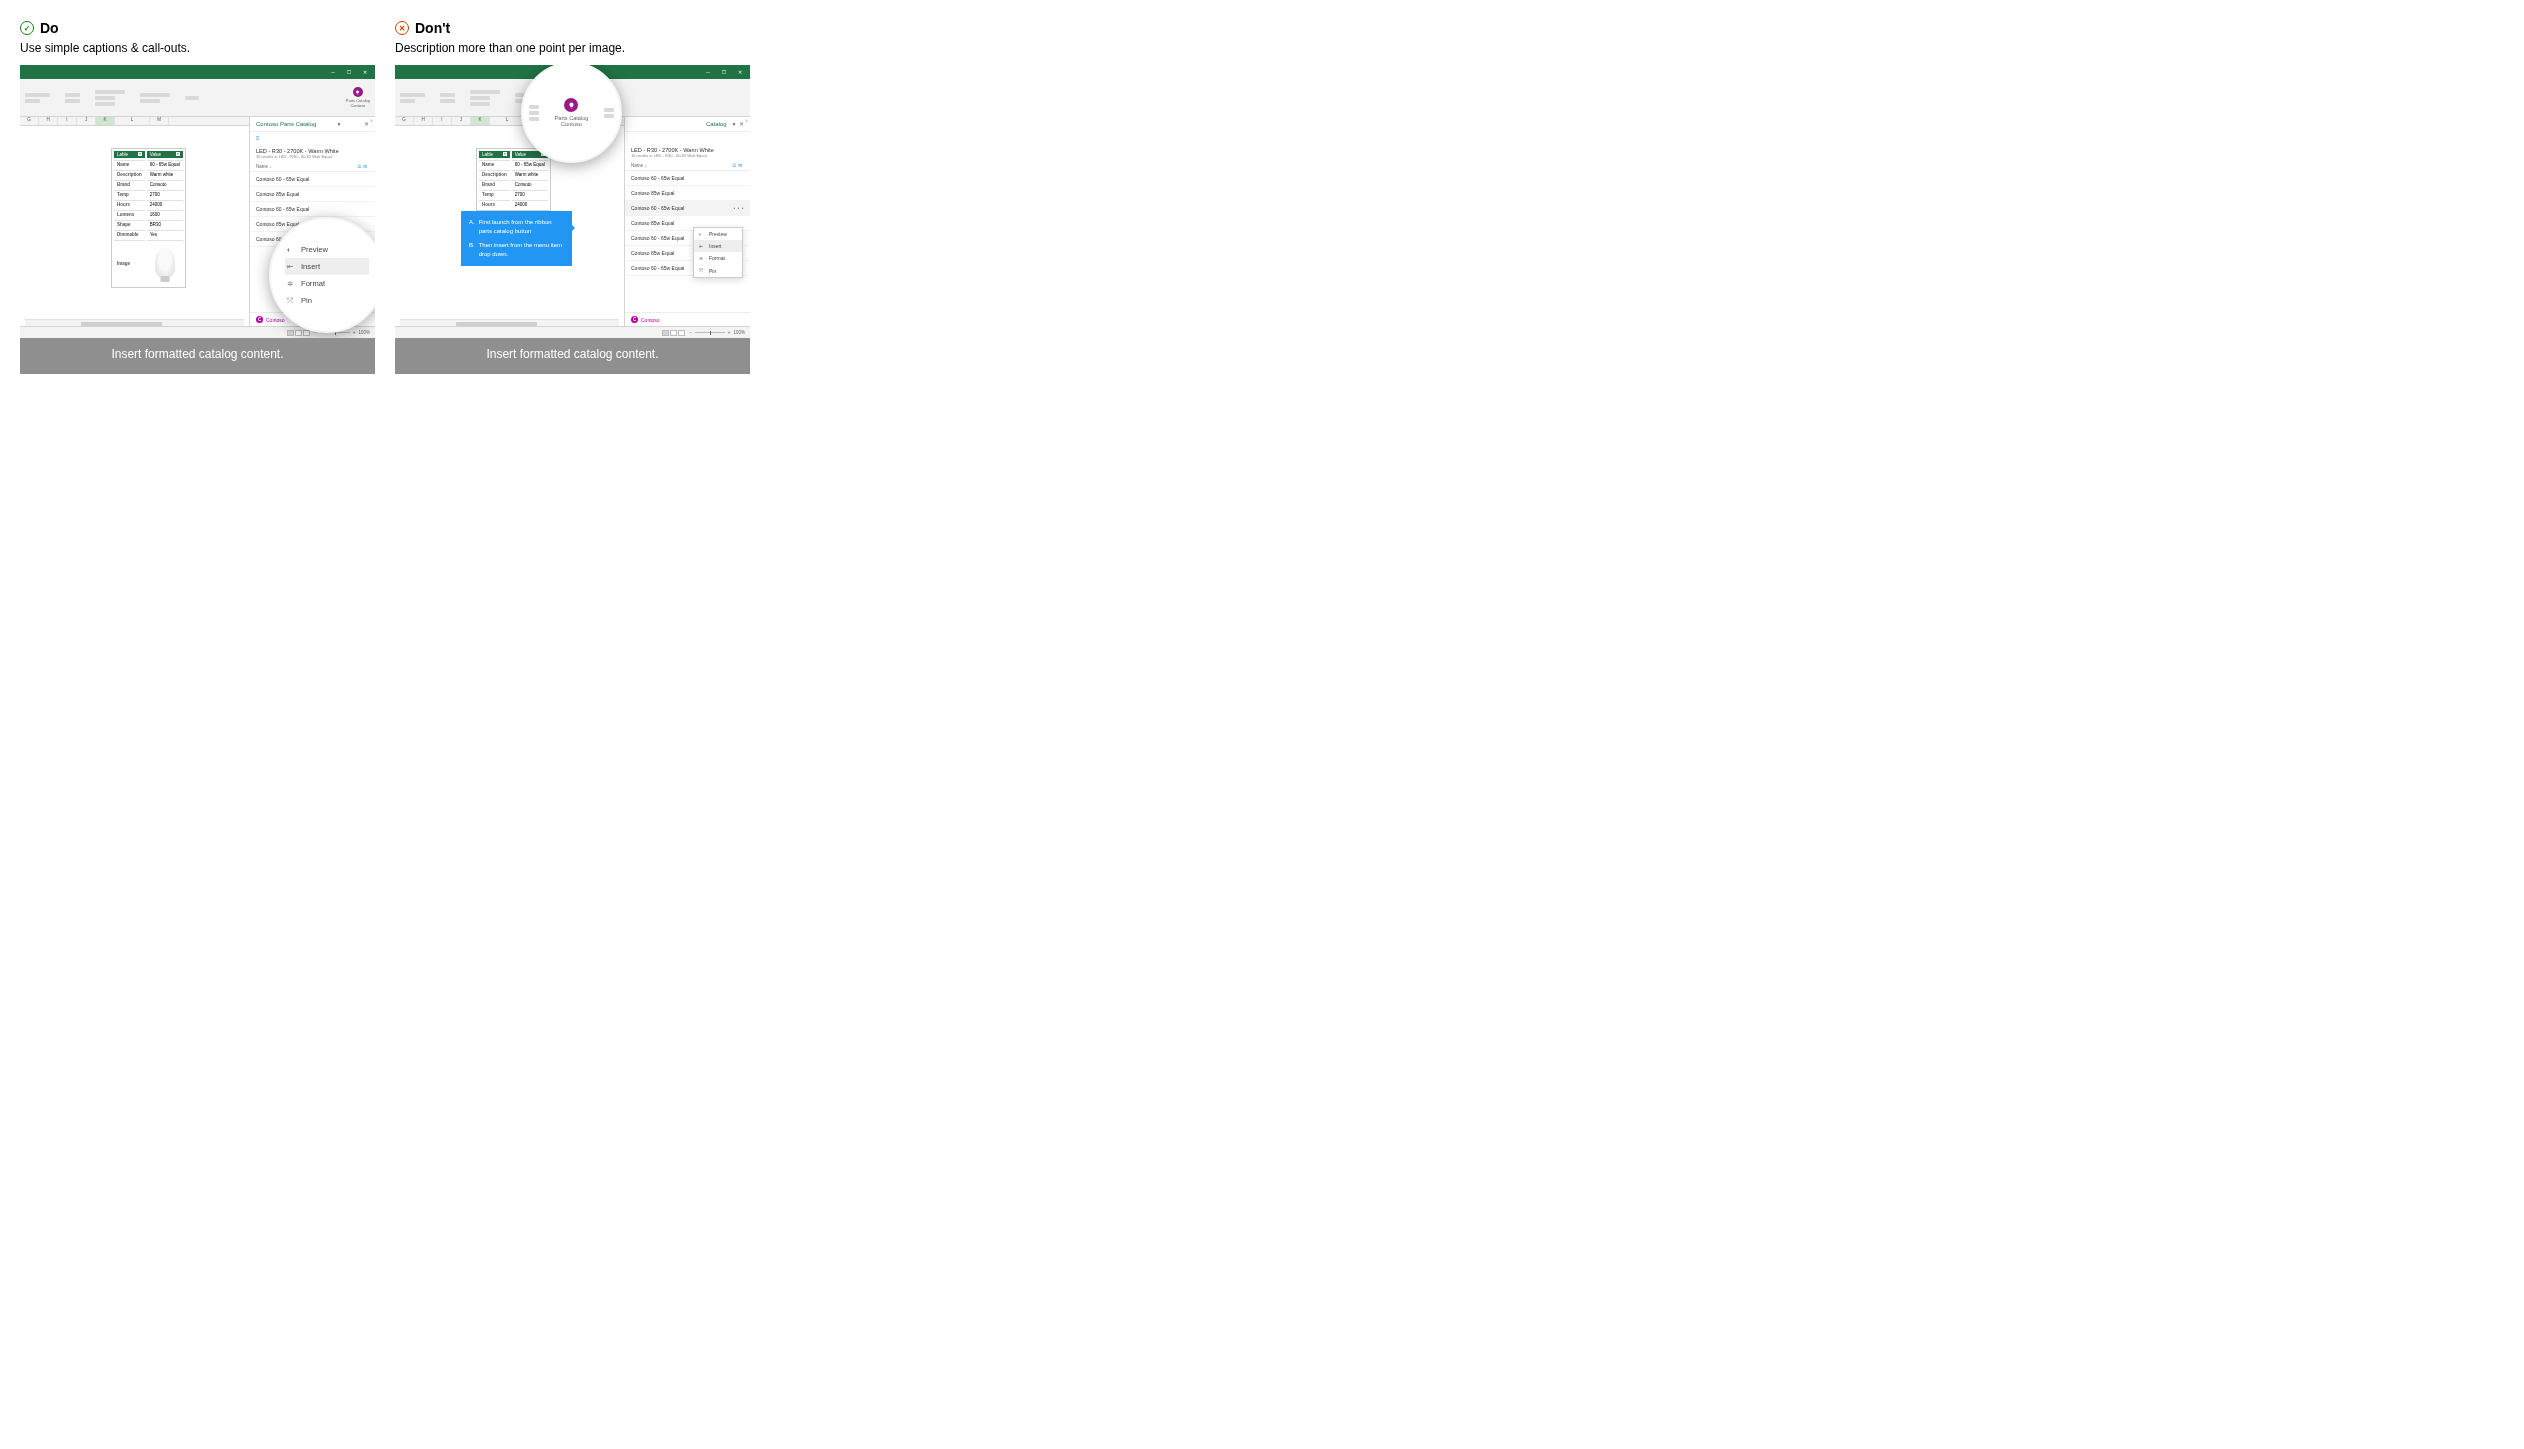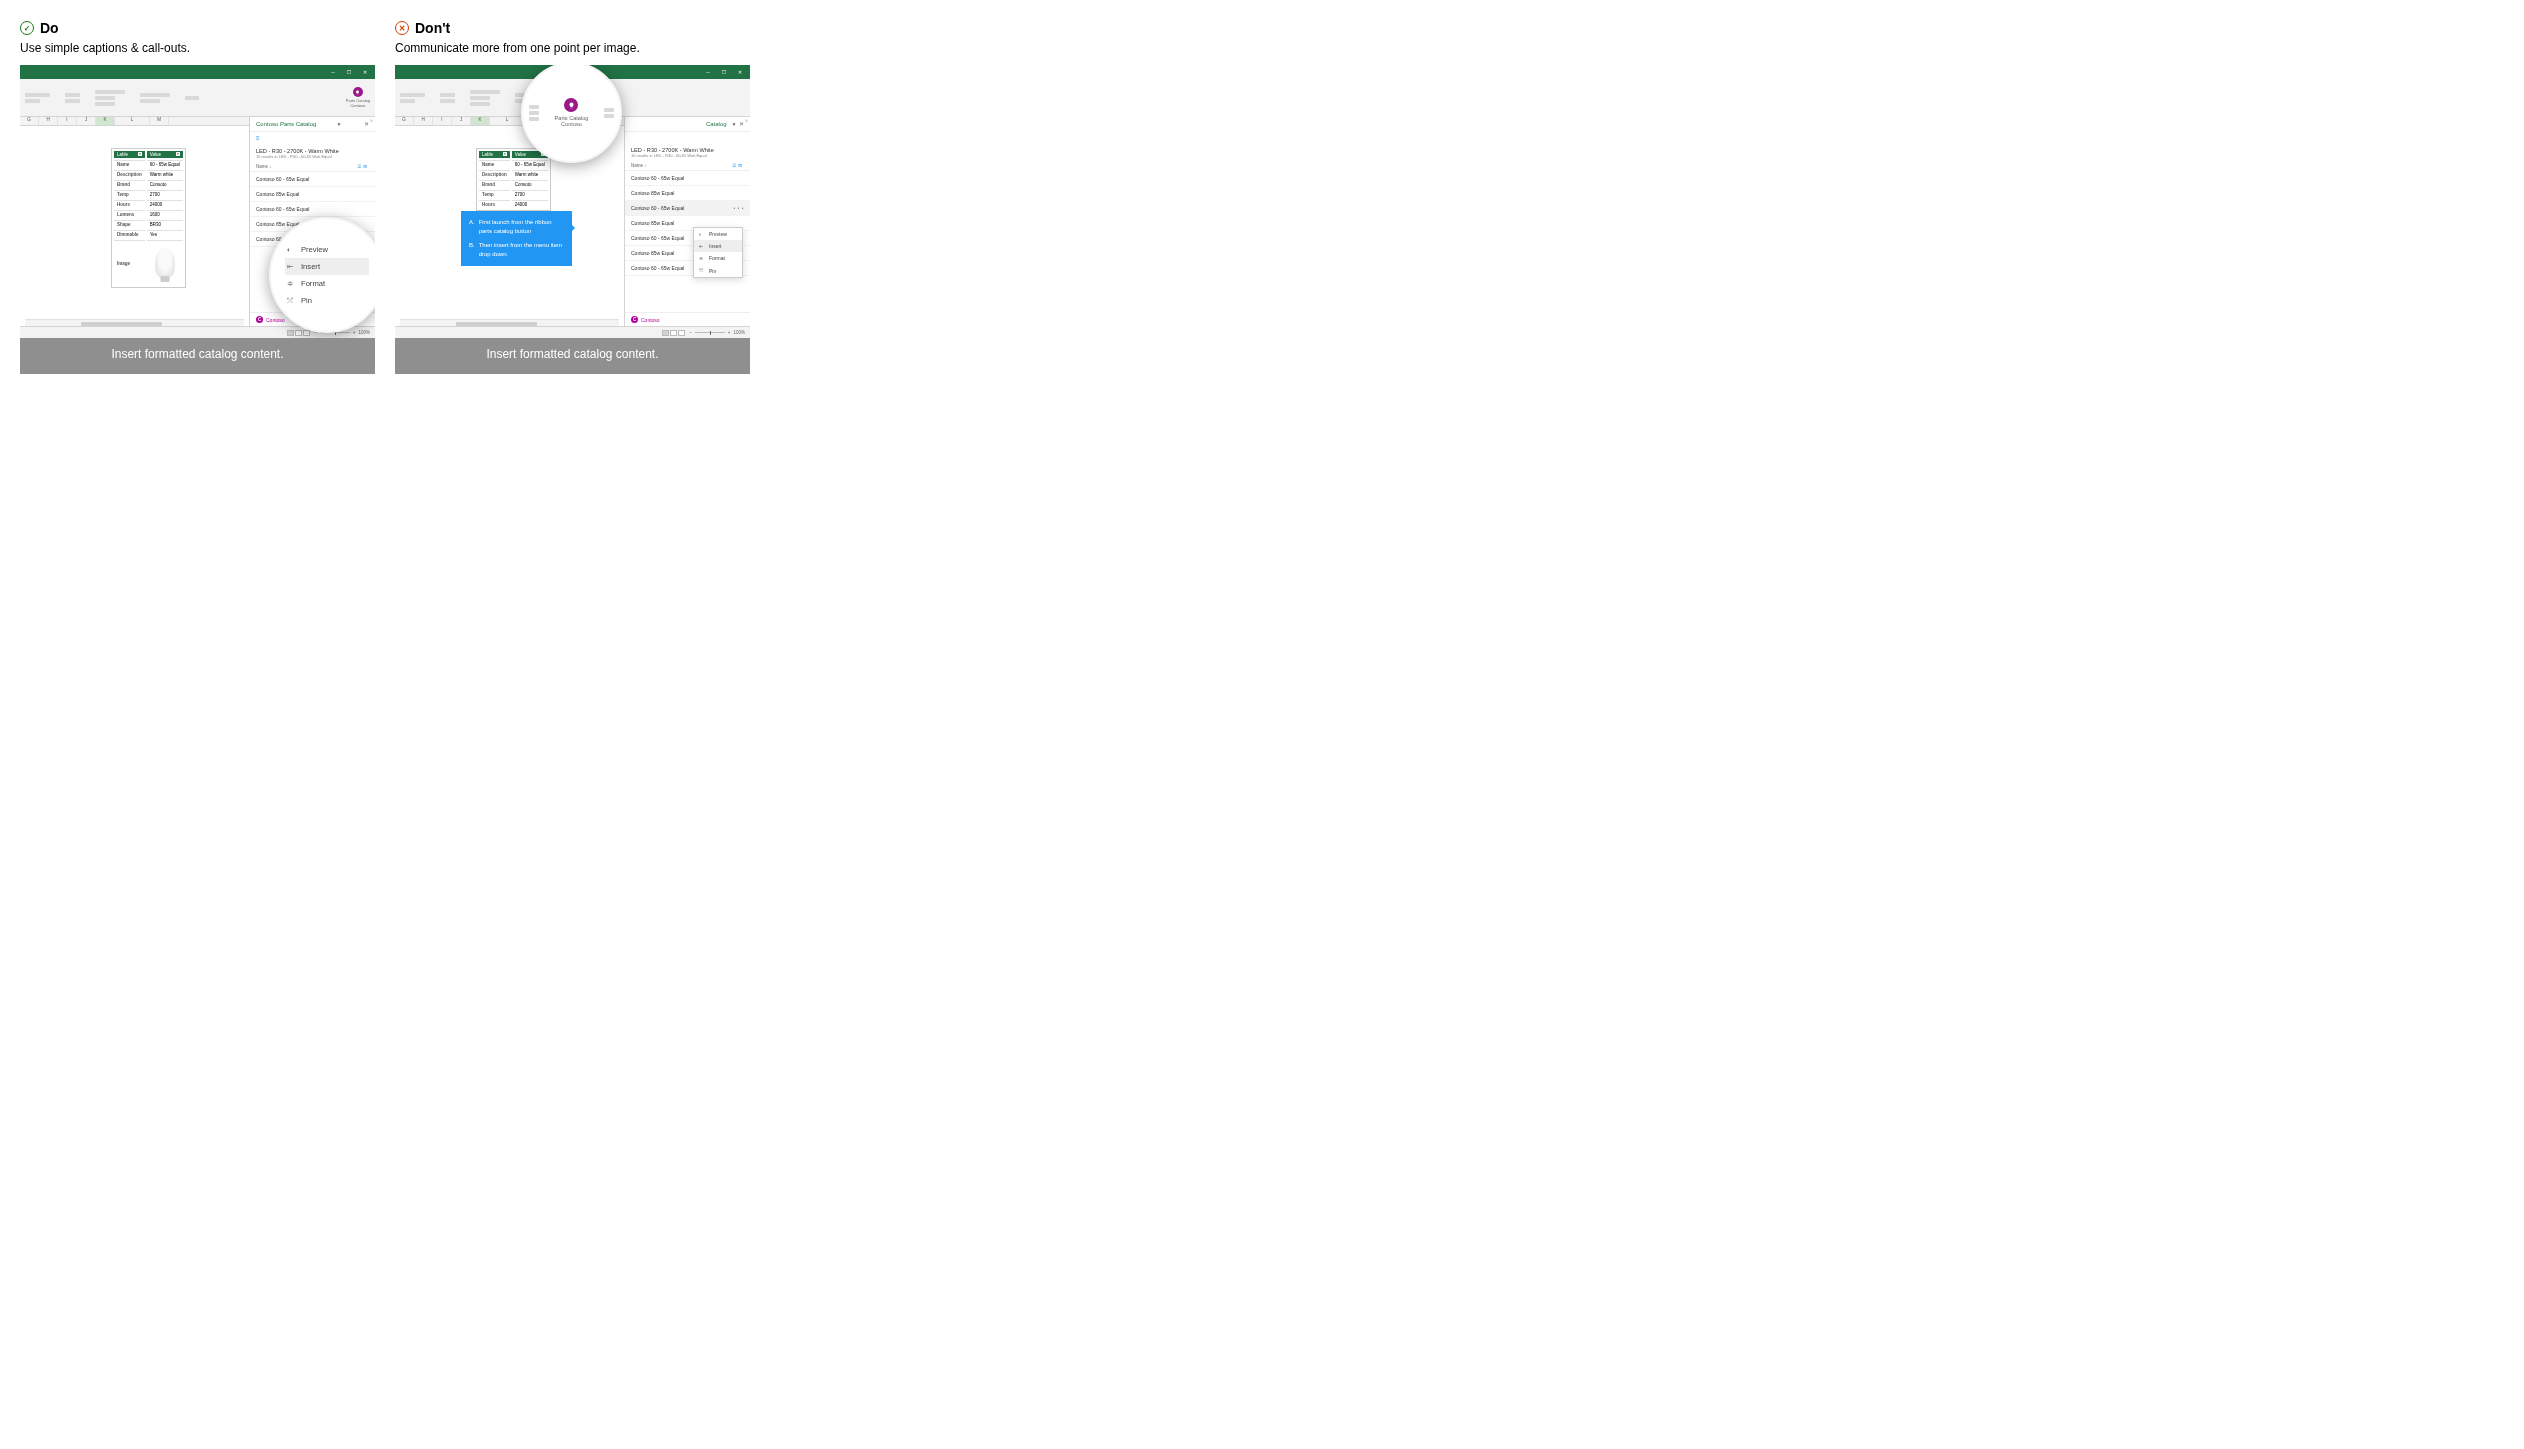--- a/index.html
+++ b/index.html
@@ -418,21 +418,21 @@
 
       <div class="caption-bar">Insert formatted catalog content.</div>
     </div>
   </div>
 
   <div class="panel">
     <div class="panel-header">
       <div class="status-icon no">✕</div>
       <div class="panel-title">Don't</div>
     </div>
-    <div class="panel-sub">Communicate more from one point per image.</div>
+    <div class="panel-sub">Description more than one point per image.</div>
 
     <div class="card">
       <div class="excel-frame">
         <div class="titlebar">
           <div class="win-btn">─</div>
           <div class="win-btn">☐</div>
           <div class="win-btn">✕</div>
         </div>
 
         <div class="ribbon">

